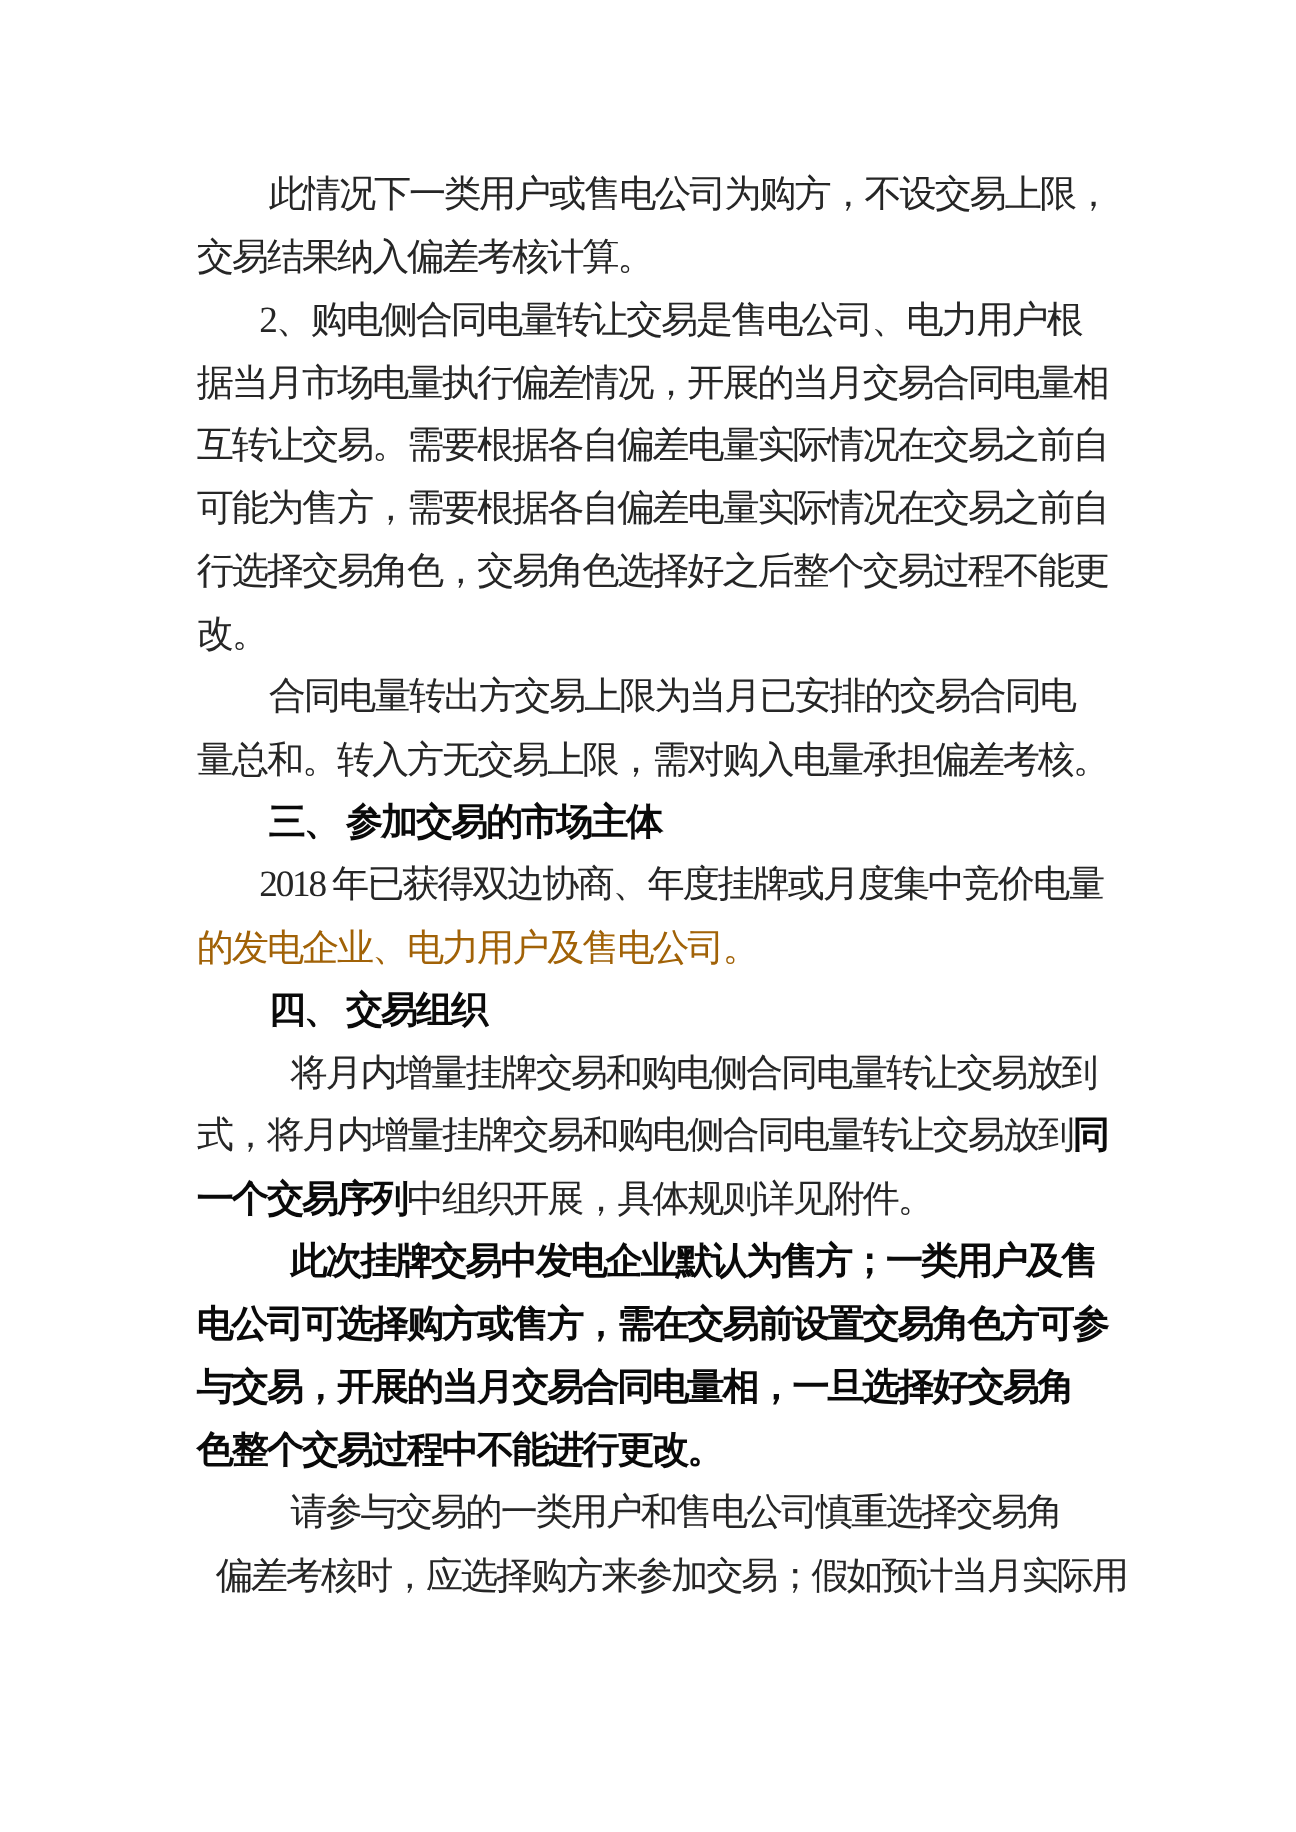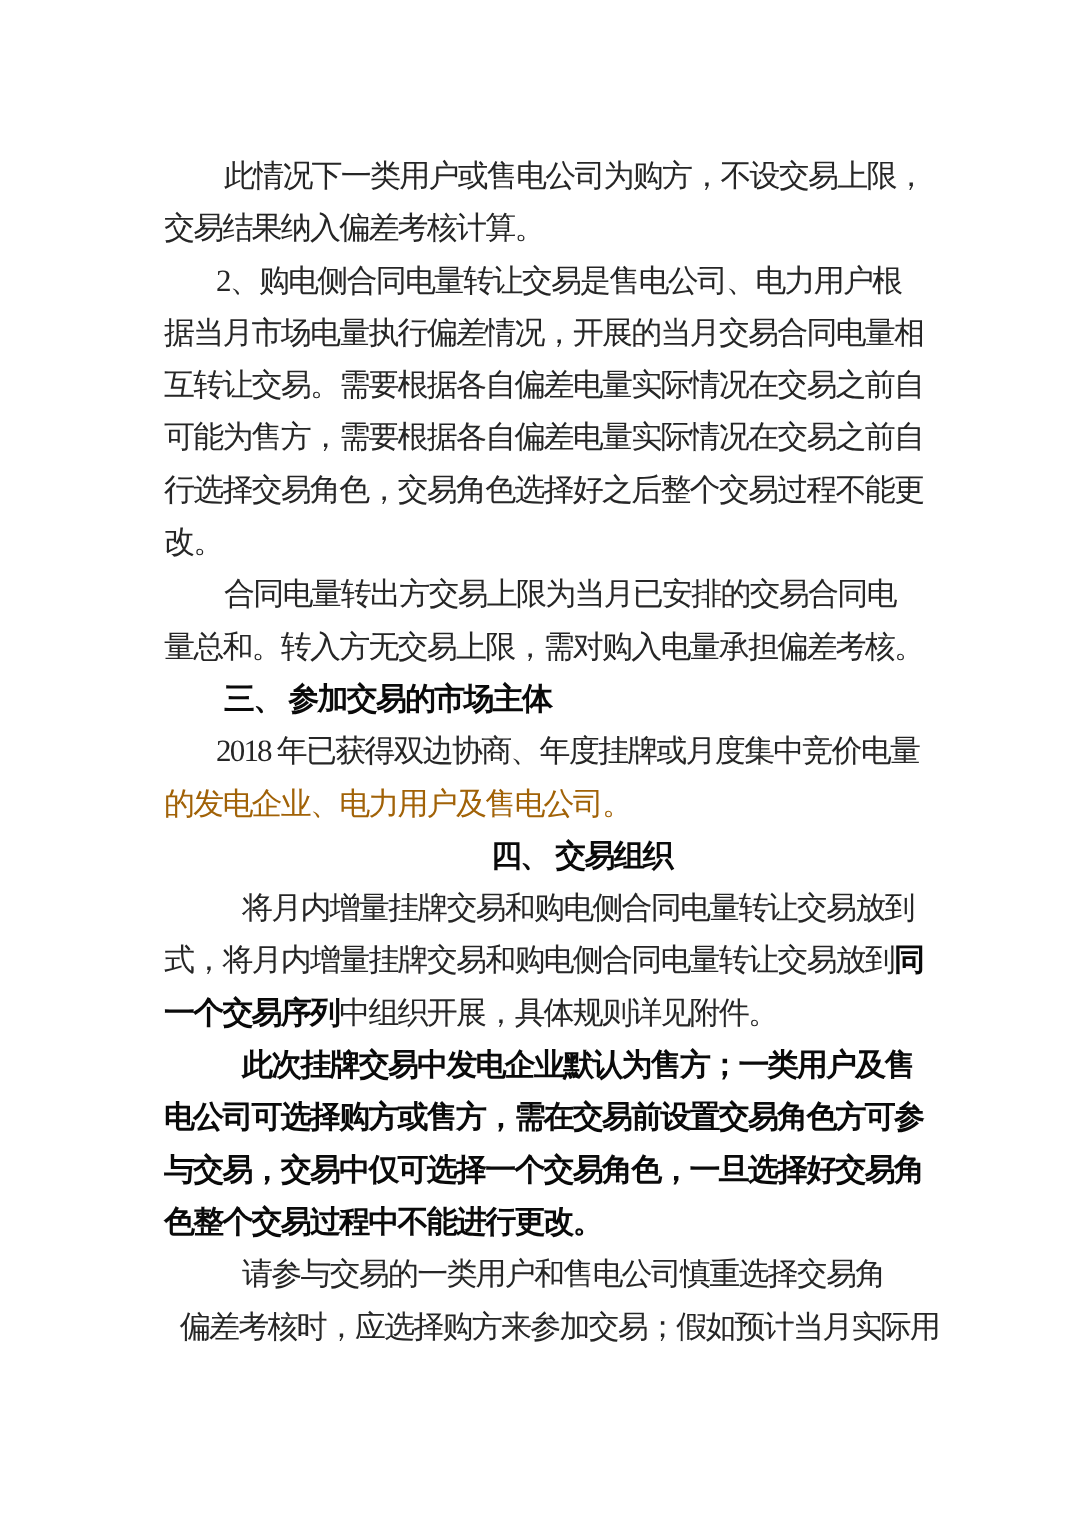--- a/index.html
+++ b/index.html
@@ -12,21 +12,21 @@
   .page {
     position: relative;
     width: 1080px;
     height: 1527px;
     background: #ffffff;
     overflow: hidden;
   }
   .doc-body {
     position: absolute;
     left: 164px;
-    top: 150px;
+    top: 136px;
     width: 775px;
     font-family: Liberation Serif, serif;
   }
   .tline {
     height: 52.3px;
     line-height: 52.3px;
     font-size: 31px;
     letter-spacing: -1.8px;
     color: #262626;
     white-space: nowrap;
@@ -54,24 +54,24 @@
       <div class="tline ind0" style="color: rgb(38, 38, 38);"><span class="seg">据当月市场电量执行偏差情况，开展的当月交易合同电量相</span></div>
       <div class="tline ind0" style="color: rgb(38, 38, 38);"><span class="seg">互转让交易。需要根据各自偏差电量实际情况在交易之前自</span></div>
       <div class="tline ind0" style="color: rgb(38, 38, 38);"><span class="seg">可能为售方，需要根据各自偏差电量实际情况在交易之前自</span></div>
       <div class="tline ind0" style="color: rgb(38, 38, 38);"><span class="seg">行选择交易角色，交易角色选择好之后整个交易过程不能更</span></div>
       <div class="tline ind0" style="color: rgb(38, 38, 38);"><span class="seg">改。</span></div>
       <div class="tline ind2" style="color: rgb(38, 38, 38);"><span class="seg">合同电量转出方交易上限为当月已安排的交易合同电</span></div>
       <div class="tline ind0" style="color: rgb(38, 38, 38);"><span class="seg">量总和。转入方无交易上限，需对购入电量承担偏差考核。</span></div>
       <div class="tline ind2" style="color: rgb(38, 38, 38);"><span class="seg bold" style="color: rgb(10, 10, 10);">三、 参加交易的市场主体</span></div>
       <div class="tline ind1" style="color: rgb(38, 38, 38);"><span class="seg">2018 年已获得双边协商、年度挂牌或月度集中竞价电量</span></div>
       <div class="tline ind0" style="color: #a16207;"><span class="seg">的发电企业、电力用户及售电公司。</span></div>
-      <div class="tline ind2" style="color: rgb(38, 38, 38); text-align: center;"><span class="seg bold" style="color: rgb(10, 10, 10);">四、 交易组织</span></div>
+      <div class="tline ind2" style="color: rgb(38, 38, 38);"><span class="seg bold" style="color: rgb(10, 10, 10);">四、 交易组织</span></div>
       <div class="tline ind3" style="color: rgb(38, 38, 38);"><span class="seg">将月内增量挂牌交易和购电侧合同电量转让交易放到</span></div>
       <div class="tline ind0" style="color: rgb(38, 38, 38);"><span class="seg">式，将月内增量挂牌交易和购电侧合同电量转让交易放到</span><span class="seg bold" style="color: rgb(10, 10, 10);">同</span></div>
       <div class="tline ind0" style="color: rgb(38, 38, 38);"><span class="seg bold" style="color: rgb(10, 10, 10); margin-top: 23px;">一个交易序列</span><span class="seg">中组织开展，具体规则详见附件。</span></div>
       <div class="tline ind3" style="color: rgb(38, 38, 38);"><span class="seg bold" style="color: rgb(10, 10, 10);">此次挂牌交易中发电企业默认为售方；一类用户及售</span></div>
       <div class="tline ind0" style="color: rgb(38, 38, 38);"><span class="seg bold" style="color: rgb(10, 10, 10);">电公司可选择购方或售方，需在交易前设置交易角色方可参</span></div>
-      <div class="tline ind0" style="color: rgb(38, 38, 38);"><span class="seg bold" style="color: rgb(10, 10, 10);">与交易，交易中仅可选择一个交易角色，一旦选择好交易角</span></div>
+      <div class="tline ind0" style="color: rgb(38, 38, 38);"><span class="seg bold" style="color: rgb(10, 10, 10);">与交易，开展的当月交易合同电量相，一旦选择好交易角</span></div>
       <div class="tline ind0" style="color: rgb(38, 38, 38);"><span class="seg bold" style="color: rgb(10, 10, 10);">色整个交易过程中不能进行更改。</span></div>
       <div class="tline ind3" style="color: rgb(38, 38, 38);"><span class="seg">请参与交易的一类用户和售电公司慎重选择交易角</span></div>
       <div class="tline ind0" style="color: rgb(38, 38, 38); text-align: right;"><span class="seg">偏差考核时，应选择购方来参加交易；假如预计当月实际用</span></div>
     </div>
 </div>
 
 </body></html>

